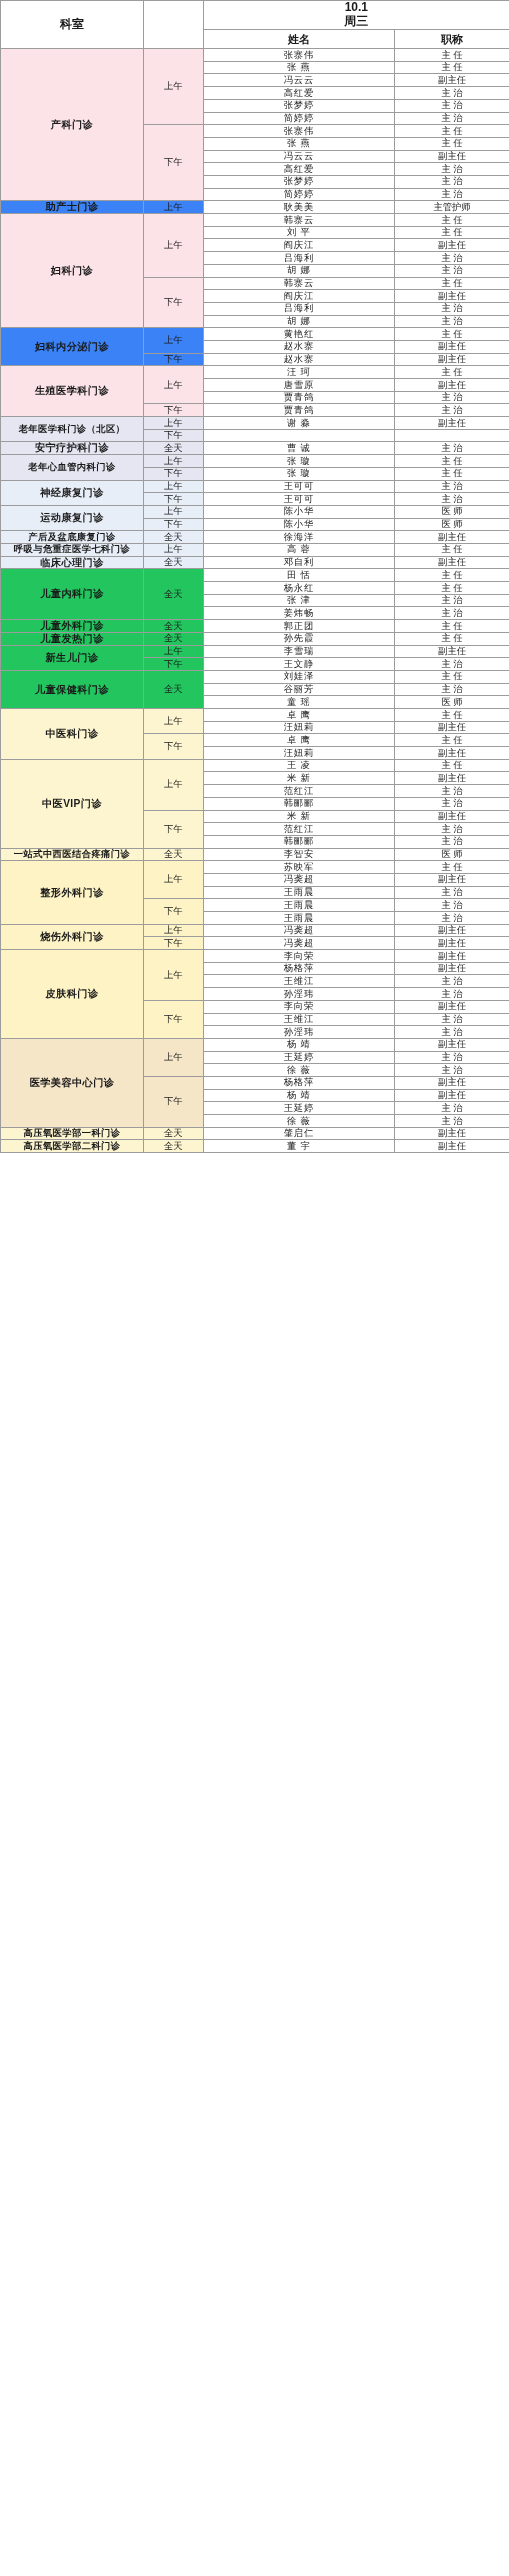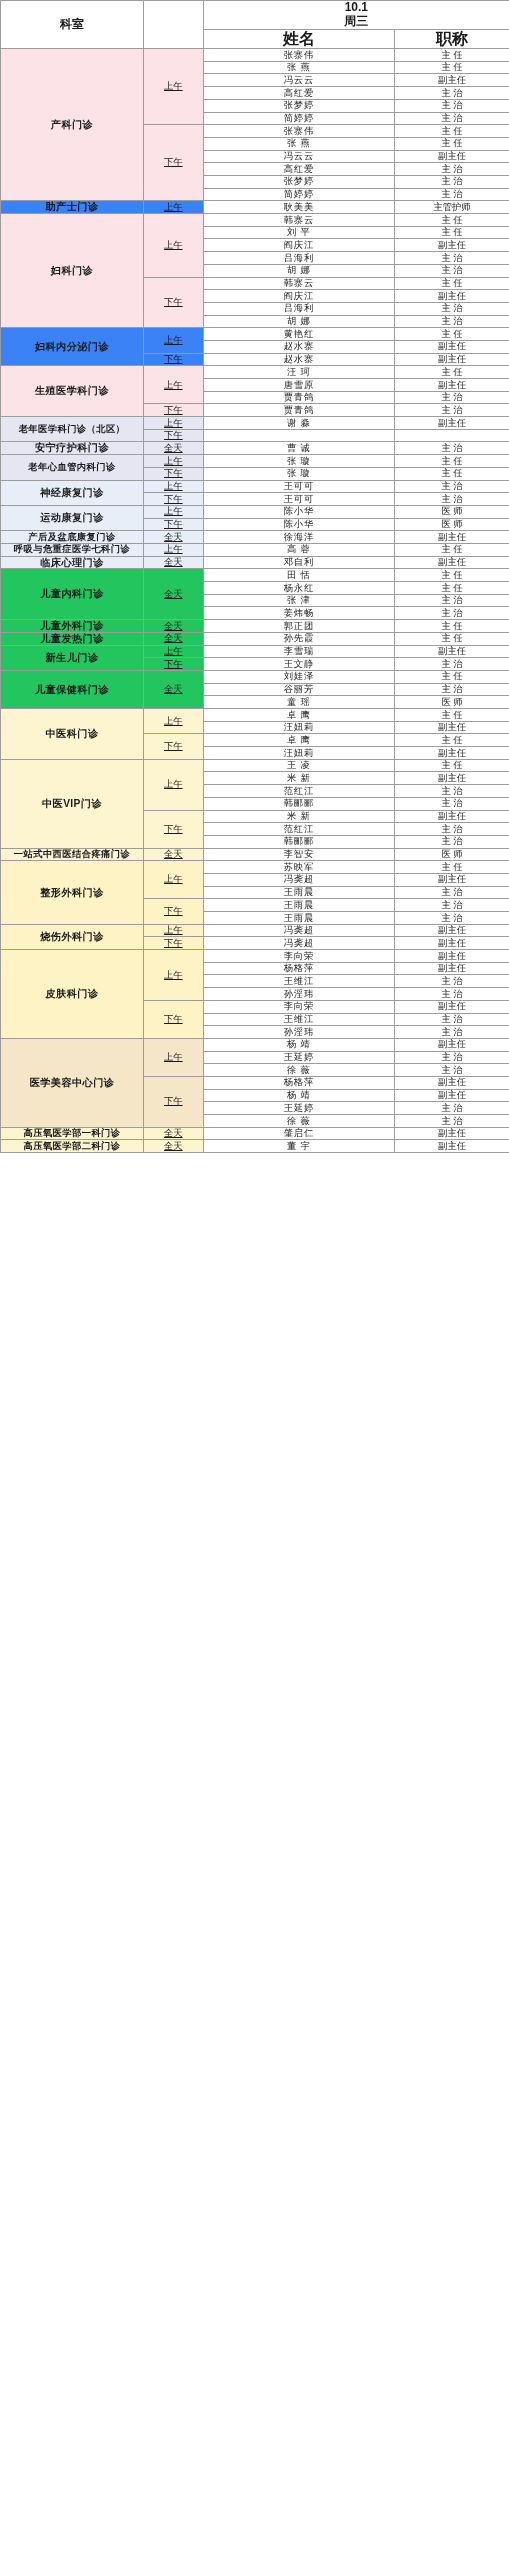--- a/index.html
+++ b/index.html
@@ -23,28 +23,28 @@
     padding: 0;
     text-align: center;
     vertical-align: middle;
     font-size: 9.3px;
     line-height: 1.15;
     color: #1a1a1a;
     height: 12.7px;
   }
   .hdr-dept { font-size: 12px; font-weight: bold; margin-left: 40px; }
   .hdr-date { font-size: 12px; font-weight: bold; }
-  .hdr-sub { font-size: 16px; font-weight: bold; }
+  .hdr-sub { font-size: 11px; font-weight: bold; }
   .dept {
     font-size: 10.2px;
     font-weight: bold;
     letter-spacing: 0.4px;
   }
   .dept-sm { font-size: 9.3px; margin-left: 32px; }
-  .period { font-size: 9.3px; text-decoration: underline; }
+  .period { font-size: 9.3px; }
   .name { font-size: 9.3px; letter-spacing: 0.8px; }
   .title { font-size: 9.3px; }
   
   .c-head { background: #ffffff; text-align: center; }
   .c-pink { background: #fbe3e8; }
   .c-pink2 { background: #3b82f6; }
   .c-lav  { background: #e6e6f2; }
   .c-blue { background: #e8eef8; }
   .c-green{ background: #22c55e; }
   .c-yellow{ background: #fdf5cf; }

